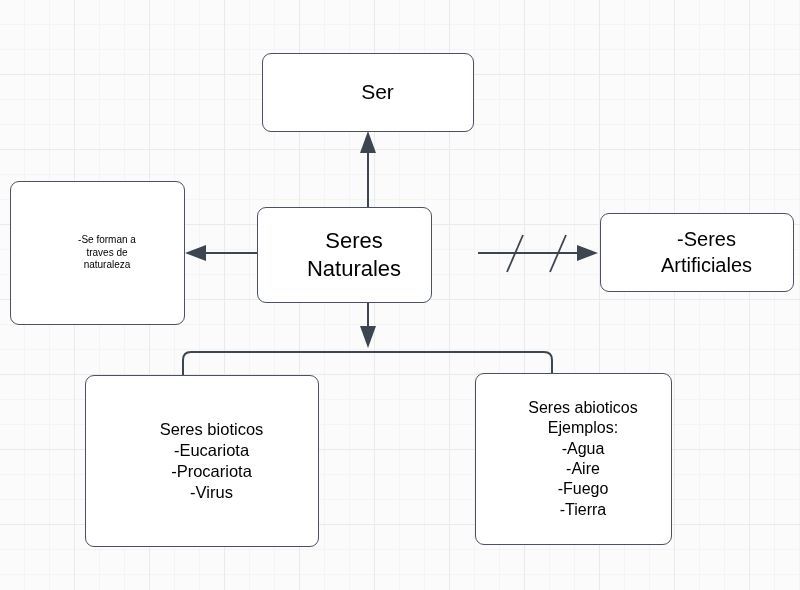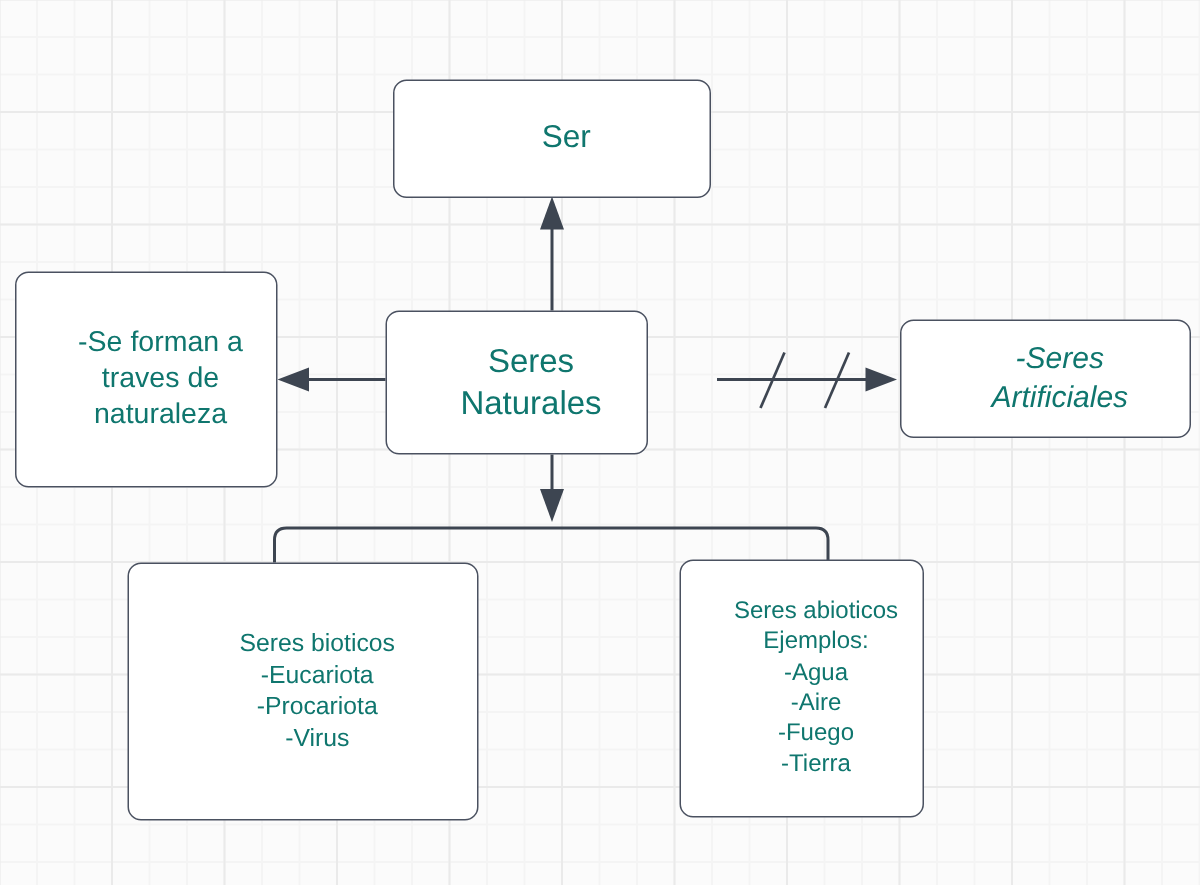--- a/index.html
+++ b/index.html
@@ -29,49 +29,48 @@
   .node {
     position: absolute;
     box-sizing: border-box;
     background: #ffffff;
     border: 1.6px solid #4a5160;
     border-radius: 9px;
     display: flex;
     align-items: center;
     justify-content: center;
     text-align: center;
-    color: #0f766e;
+    color: #000000;
     line-height: 1.28;
     white-space: pre-line;
     user-select: none;
     padding-left: 19px;
   }
   #node-ser {
     left: 262px; top: 53px; width: 212px; height: 79px;
     font-size: 21px;
   }
   #node-seres-naturales {
     left: 257px; top: 207px; width: 175px; height: 96px;
     font-size: 22px;
   }
   #node-formacion {
     left: 10px; top: 181px; width: 175px; height: 144px;
-    font-size: 19px;
+    font-size: 10px;
   }
   #node-seres-artificiales {
     left: 600px; top: 213px; width: 194px; height: 79px;
     font-size: 20px;
-    font-style: italic;
   }
   #node-seres-bioticos {
     left: 85px; top: 375px; width: 234px; height: 172px;
     font-size: 16.5px;
   }
   #node-seres-abioticos {
-    left: 453px; top: 373px; width: 163px; height: 172px;
+    left: 475px; top: 373px; width: 197px; height: 172px;
     font-size: 16px;
   }
   #edges {
     position: absolute;
     left: 0; top: 0;
     width: 800px; height: 590px;
     pointer-events: none;
   }
   .edge-line {
     stroke: #3d4551;

